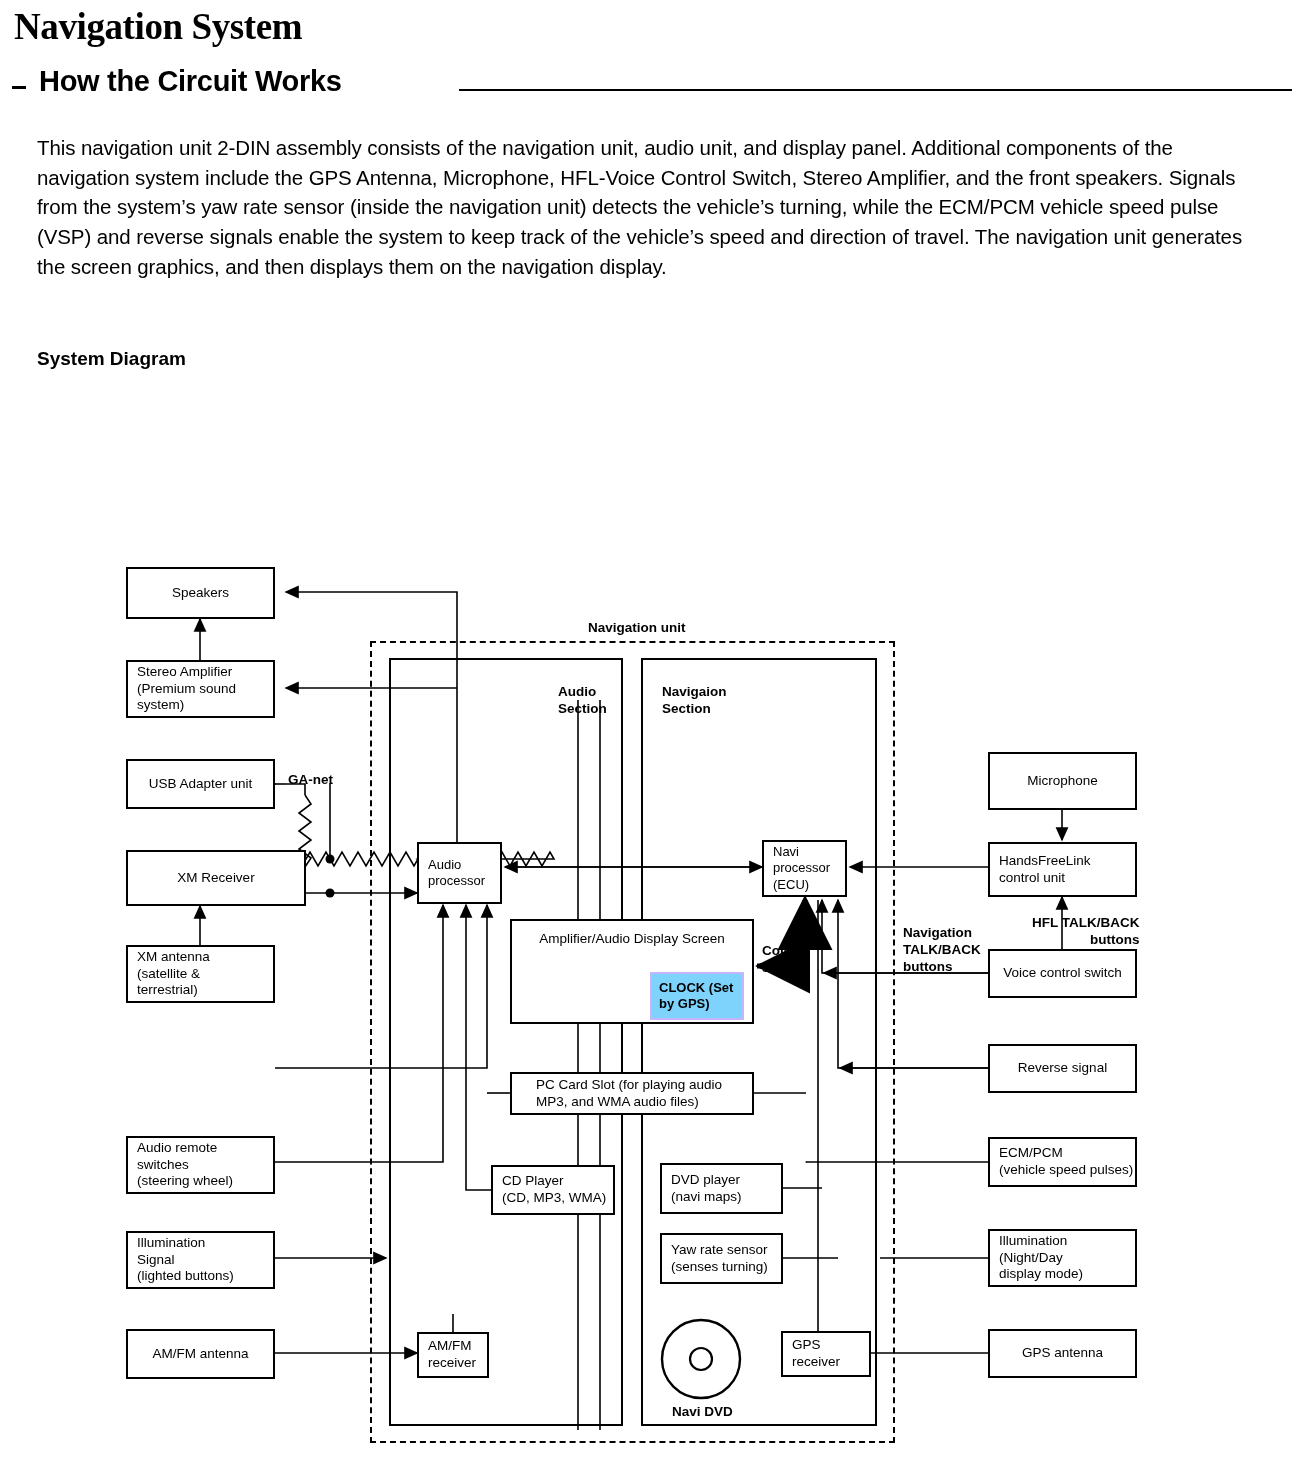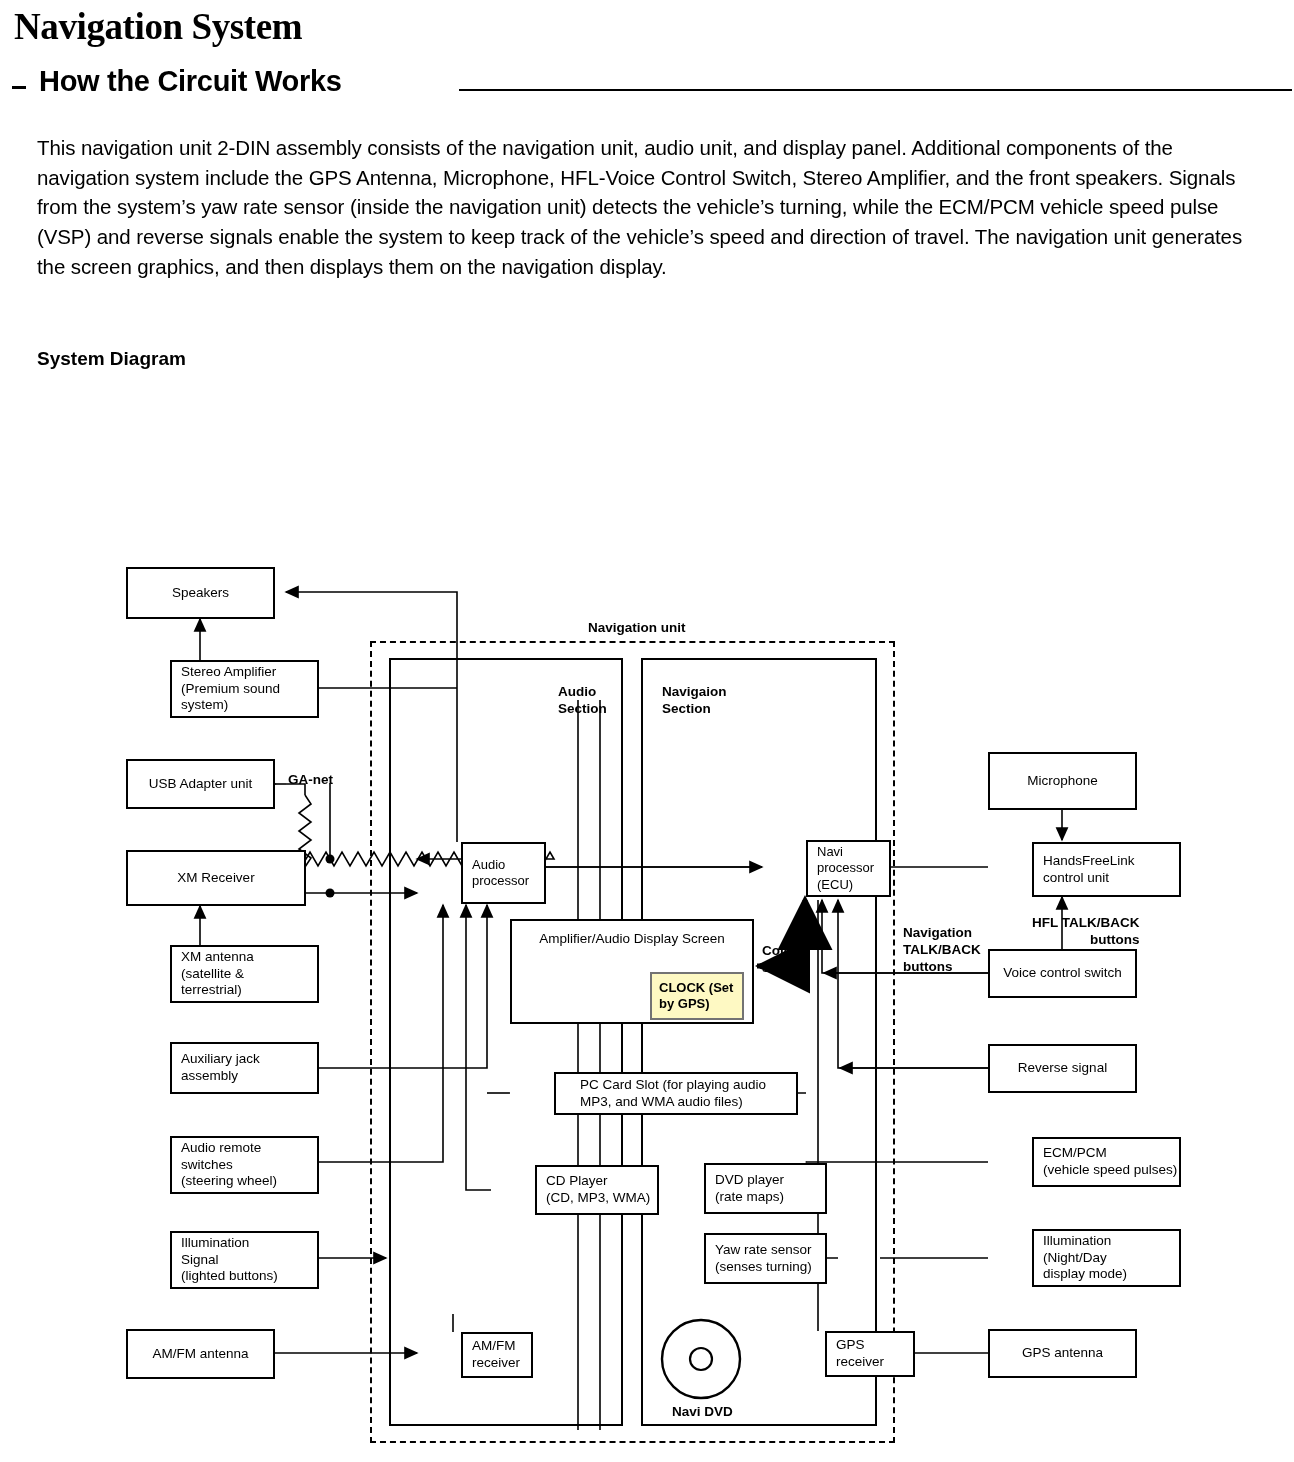--- a/index.html
+++ b/index.html
@@ -19,24 +19,24 @@
          line-height:1.45;letter-spacing:-0.1px;}
   #sysdiagram-label{position:absolute;left:37px;top:348px;font-size:19px;font-weight:bold;}
 
   
   #diagram{position:absolute;left:0;top:0;width:1294px;height:1462px;}
   #diagram svg{position:absolute;left:0;top:0;}
 
   .box{position:absolute;border:2.5px solid #000;background:#fff;box-sizing:border-box;
        display:flex;align-items:center;font-size:13.5px;font-weight:normal;line-height:1.25;}
   .box.ctr{justify-content:center;text-align:center;}
-  .box.left{justify-content:flex-start;text-align:left;padding-left:9px;margin-left:44px;}
+  .box.left{justify-content:flex-start;text-align:left;padding-left:9px;}
   .box span{display:block;white-space:pre-line;}
 
-  .thinbox{position:absolute;border:2px solid #737373;background:#fef9c3;box-sizing:border-box;
+  .thinbox{position:absolute;border:2px solid #c4b5fd;background:#7dd3fc;box-sizing:border-box;
            display:flex;align-items:center;font-size:13px;font-weight:bold;line-height:1.25;}
 
   .section-box{position:absolute;border:2.5px solid #000;background:transparent;box-sizing:border-box;}
   .dashed-box{position:absolute;border:2.5px dashed #000;background:transparent;box-sizing:border-box;}
 
   .lbl{position:absolute;font-size:13.5px;font-weight:bold;line-height:1.25;white-space:pre-line;}
   .lbl-unit{position:absolute;font-size:13.5px;font-weight:bold;}
 </style>
 </head>
 <body>
@@ -168,24 +168,20 @@
   <div class="box ctr" style="left:126px;top:850px;width:180px;height:56px;">
     <span>XM Receiver</span>
   </div>
 
   <div class="box left" style="left:126px;top:945px;width:149px;height:58px;">
     <span>XM antenna
 (satellite &amp;
 terrestrial)</span>
   </div>
 
-  <div class="box left" style="left:126px;top:1042px;width:149px;height:52px;">
-    <span>Auxiliary jack
-assembly</span>
-  </div>
 
   <div class="box left" style="left:126px;top:1136px;width:149px;height:58px;">
     <span>Audio remote
 switches
 (steering wheel)</span>
   </div>
 
   <div class="box left" style="left:126px;top:1231px;width:149px;height:58px;">
     <span>Illumination
 Signal
@@ -244,21 +240,21 @@
   </div>
 
   <div class="box left" style="left:762px;top:840px;width:85px;height:57px;font-size:13px;">
     <span>Navi
 processor
 (ECU)</span>
   </div>
 
   <div class="box left" style="left:660px;top:1163px;width:123px;height:51px;">
     <span>DVD player
-(rate maps)</span>
+(navi maps)</span>
   </div>
 
   <div class="box left" style="left:660px;top:1233px;width:123px;height:51px;">
     <span>Yaw rate sensor
 (senses turning)</span>
   </div>
 
   <div class="box left" style="left:781px;top:1331px;width:90px;height:46px;">
     <span>GPS
 receiver</span>

